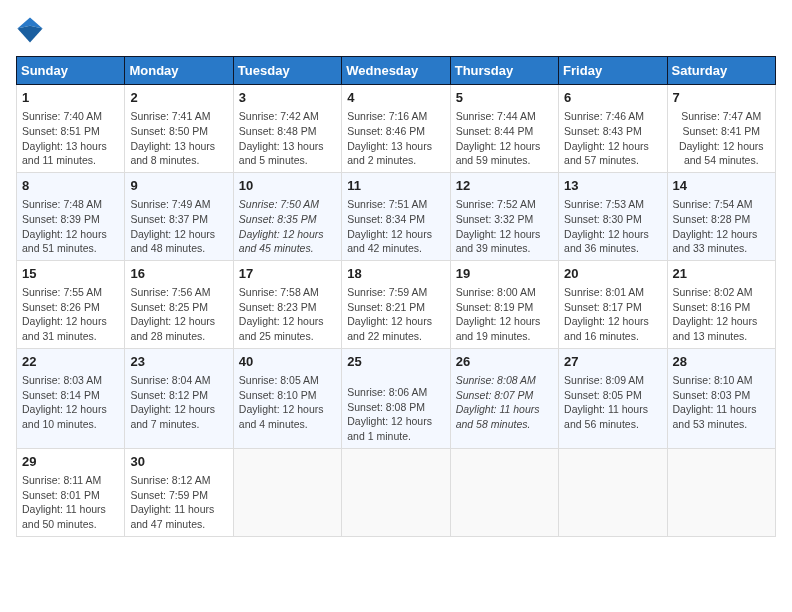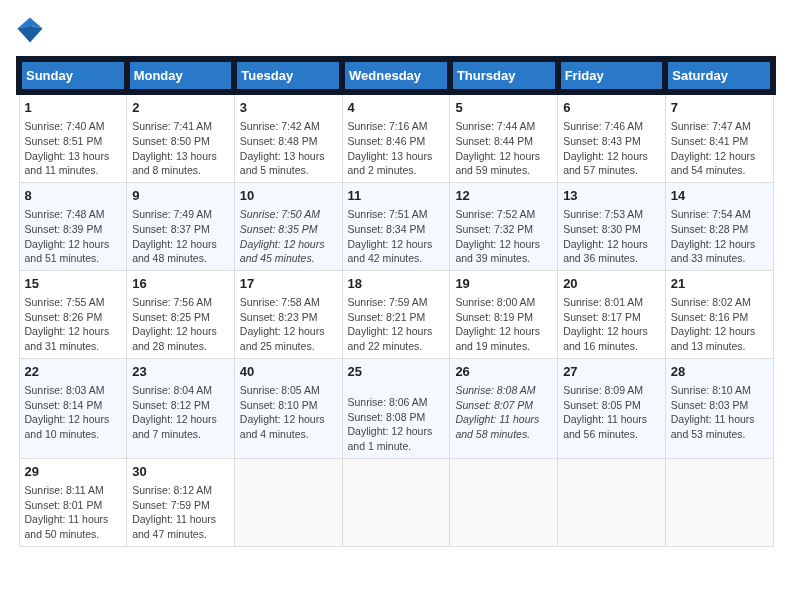--- a/index.html
+++ b/index.html
@@ -49,21 +49,21 @@
       border-collapse: collapse;
       font-size: 11px;
     }
     .calendar thead th {
       background: #2979c8;
       color: #fff;
       padding: 6px 4px;
       text-align: left;
       font-size: 13px;
       font-weight: bold;
-      border: 6px solid #0f172a;
+      border: 1px solid #0f172a;
     }
     .calendar tbody td {
       vertical-align: top;
       padding: 4px 5px;
       border: 1px solid #ddd;
       width: 108px;
       min-height: 80px;
       background: #fff;
       line-height: 1.4;
     }
@@ -156,21 +156,21 @@
         </td>
         <td>
           <span class="day-num">6</span>
           <div class="day-detail" style="white-space: pre-line;">Sunrise: 7:46 AM
 Sunset: 8:43 PM
 Daylight: 12 hours
 and 57 minutes.</div>
         </td>
         <td>
           <span class="day-num">7</span>
-          <div class="day-detail" style="white-space: pre-line;">Sunrise: 7:47 AM
+          <div class="day-detail" style="white-space: pre-line; text-align: center;">Sunrise: 7:47 AM
 Sunset: 8:41 PM
 Daylight: 12 hours
 and 54 minutes.</div>
         </td>
       </tr>
       <tr>
         <td>
           <span class="day-num">8</span>
           <div class="day-detail" style="white-space: pre-line;">Sunrise: 7:48 AM
 Sunset: 8:39 PM
@@ -194,21 +194,21 @@
         <td>
           <span class="day-num">11</span>
           <div class="day-detail" style="white-space: pre-line;">Sunrise: 7:51 AM
 Sunset: 8:34 PM
 Daylight: 12 hours
 and 42 minutes.</div>
         </td>
         <td>
           <span class="day-num">12</span>
           <div class="day-detail" style="white-space: pre-line;">Sunrise: 7:52 AM
-Sunset: 7:32 PM
+Sunset: 3:32 PM
 Daylight: 12 hours
 and 39 minutes.</div>
         </td>
         <td>
           <span class="day-num">13</span>
           <div class="day-detail" style="white-space: pre-line;">Sunrise: 7:53 AM
 Sunset: 8:30 PM
 Daylight: 12 hours
 and 36 minutes.</div>
         </td>

